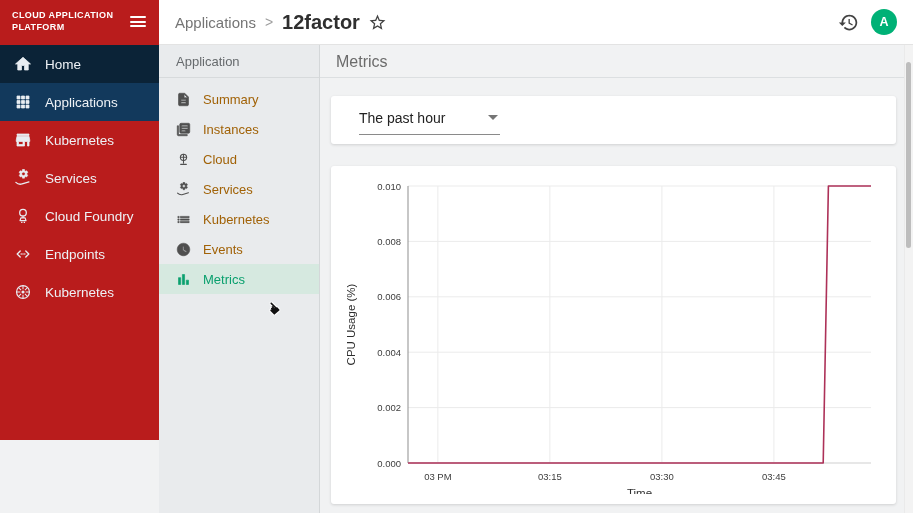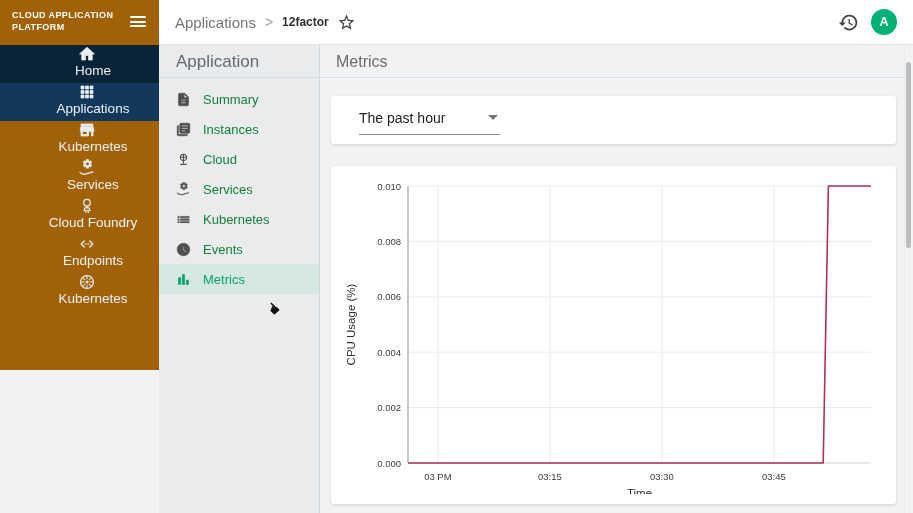--- a/index.html
+++ b/index.html
@@ -1,55 +1,55 @@
 <!DOCTYPE html>
 <html><head>
 <meta charset="utf-8">
 <style>
   * { margin:0; padding:0; box-sizing:border-box; }
   html,body { width:913px; height:513px; overflow:hidden;
     font-family:"Liberation Sans", sans-serif; background:#f1f2f3; }
 
   
-  .dark-sidebar { position:absolute; left:0; top:0; width:159px; height:370px;
-    background:#a16207; color:#eef2f6; z-index:5; }
+  .dark-sidebar { position:absolute; left:0; top:0; width:159px; height:440px;
+    background:#b91c1c; color:#eef2f6; z-index:5; }
   .logo-row { height:45px; position:relative; padding:10px 0 0 12px; }
   .logo-text { font-size:9px; font-weight:bold; letter-spacing:.4px; line-height:1.3;
     color:#ffffff; text-transform:uppercase; }
   .hamburger { position:absolute; right:13px; top:16px; width:16px; height:12px; cursor:pointer; }
   .hamburger span { display:block; height:2px; background:#fff; margin-bottom:2.6px; border-radius:1px; }
-  .snav-item { height:38px; display:flex; align-items:center; padding-left:14px; cursor:pointer;flex-direction:column; }
+  .snav-item { height:38px; display:flex; align-items:center; padding-left:14px; cursor:pointer; }
   .snav-item svg { width:18px; height:18px; flex:0 0 18px; fill:#e8edf2; stroke:#e8edf2; }
   .snav-item .lbl { margin-left:13px; font-size:13.5px; color:#eef2f6; }
   .snav-item.home { background:#0b2337; }
   .snav-item.selected { background:#12395c; }
 
   
   .topbar { position:absolute; left:159px; top:0; right:0; height:45px; background:#ffffff;
     border-bottom:1px solid #e3e3e3; display:flex; align-items:center; padding:0 16px; z-index:4; }
   .crumb-section { font-size:15px; color:#757575; cursor:pointer; }
   .crumb-sep { font-size:14px; color:#9e9e9e; margin:0 9px; }
-  .crumb-current { font-size:12px; font-weight:bold; color:#2f2f2f; }
+  .crumb-current { font-size:20px; font-weight:bold; color:#2f2f2f; }
   .star-btn { margin-left:8px; width:19px; height:19px; cursor:pointer; }
   .star-btn svg { width:19px; height:19px; fill:#424242; }
   .topbar-right { margin-left:auto; display:flex; align-items:center; gap:12px; }
   .history-btn { width:21px; height:21px; cursor:pointer; }
   .history-btn svg { width:21px; height:21px; fill:#424242; }
   .avatar { width:26px; height:26px; border-radius:50%; background:#00b176; color:#fff;
     font-size:12.5px; font-weight:bold; display:flex; align-items:center; justify-content:center; cursor:pointer; }
 
   
   .app-nav { position:absolute; left:159px; top:45px; width:161px; bottom:0;
     background:#e9ebed; border-right:1px solid #d4d7d9; z-index:3; }
-  .app-nav-header { height:33px; line-height:33px; padding-left:17px; font-size:17px;
+  .app-nav-header { height:33px; line-height:33px; padding-left:17px; font-size:13px;
     color:#666a6d; border-bottom:1px solid #d7dadc; }
   .app-nav-list { padding-top:6px; }
   .anav-item { height:30px; display:flex; align-items:center; padding-left:17px; cursor:pointer; }
   .anav-item svg { width:15px; height:15px; flex:0 0 15px; fill:#4f4f4f; stroke:#4f4f4f; }
-  .anav-item .lbl { margin-left:12px; font-size:13px; color:#15803d; }
+  .anav-item .lbl { margin-left:12px; font-size:13px; color:#a16207; }
   .anav-item.selected { background:#d6e9e0; }
   .anav-item.selected svg { fill:#0aa06e; stroke:#0aa06e; }
   .anav-item.selected .lbl { color:#0aa06e; }
 
   
   .fake-cursor { position:absolute; left:266px; top:299px; z-index:20; font-size:16px; color:#111;
     transform:rotate(45deg);
     text-shadow:-1px 0 0 #fff, 1px 0 0 #fff, 0 -1px 0 #fff, 0 1px 0 #fff; }
 
   

